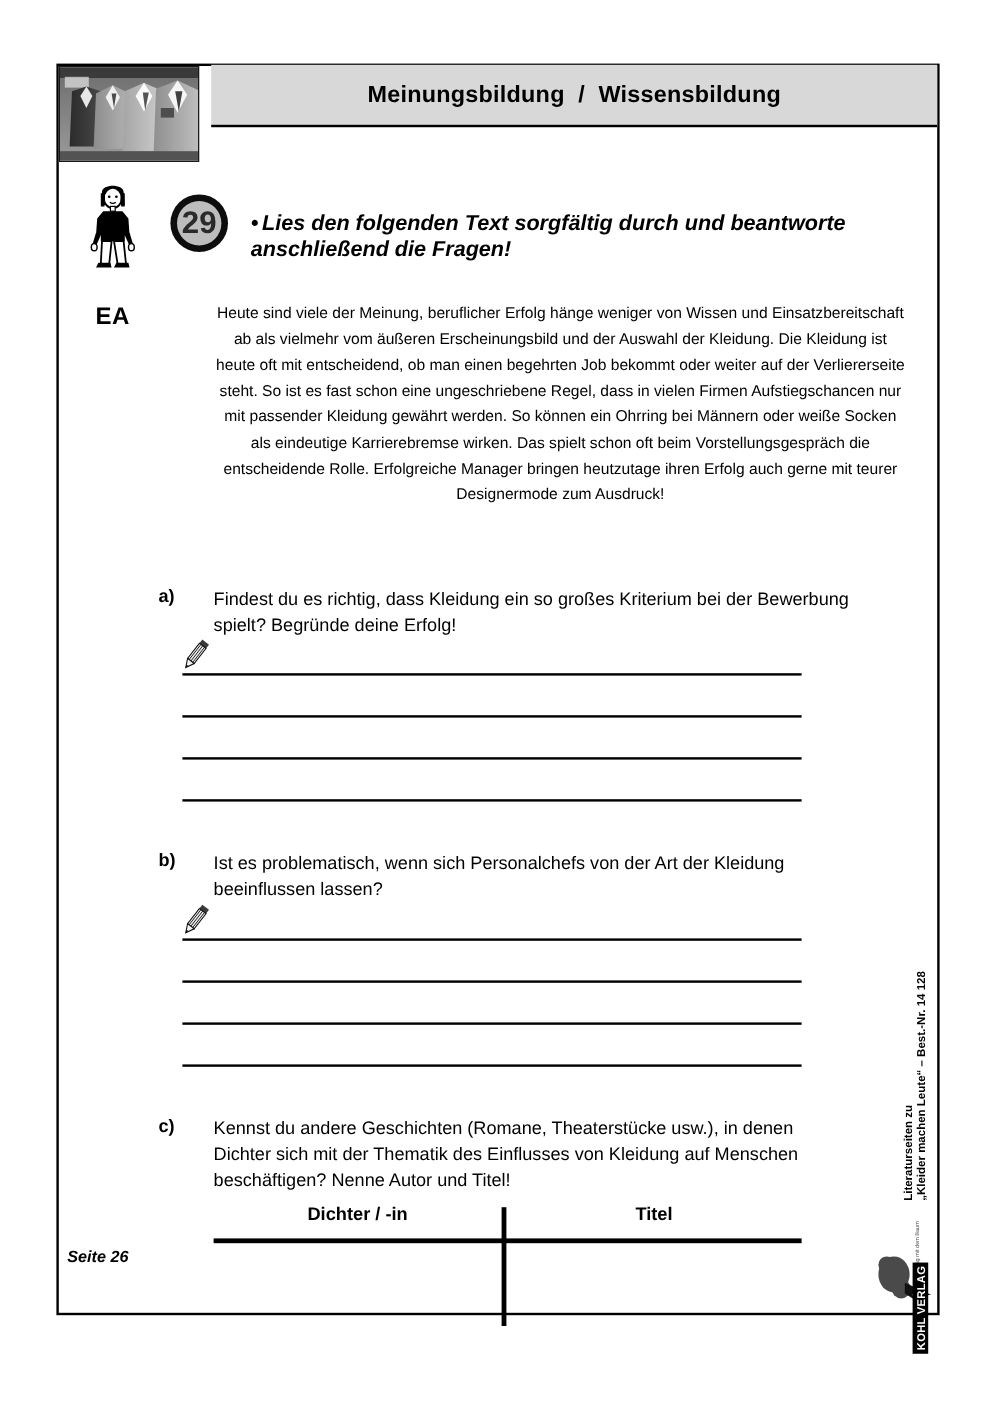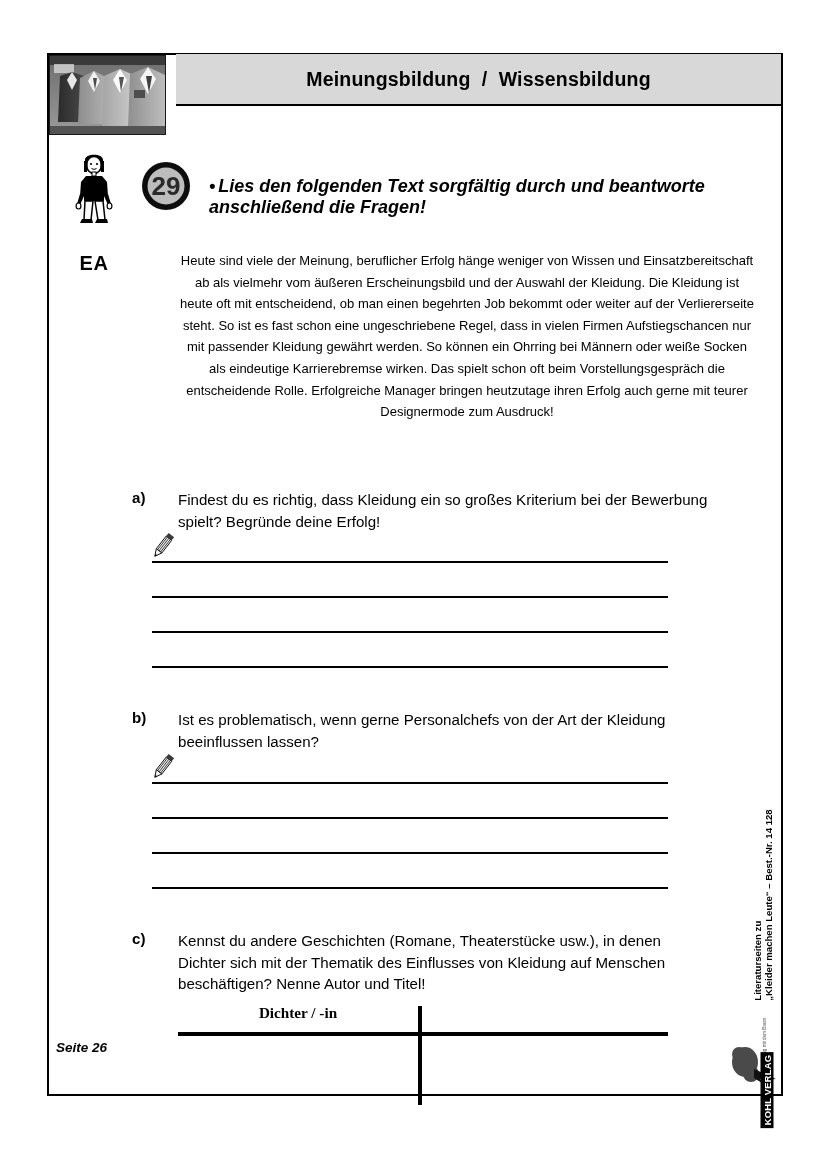--- a/index.html
+++ b/index.html
@@ -186,21 +186,21 @@
     height: 99px;
     background: #000;
   }
   .ctable .th {
     position: absolute;
     top: 4px;
     font-size: 15.2px;
     font-weight: bold;
     text-align: center;
   }
-  .ctable .th-left  { left: 0;    width: 240px; font-family: Liberation Serif, serif; }
+  .ctable .th-left  { left: 0;    width: 240px; }
   .ctable .th-right { left: 244px; width: 246px; }
 
   
   .side-credit {
     position: absolute;
     left: 752px;
     top: 790px;
     width: 22px;
     height: 230px;
   }
@@ -393,21 +393,21 @@
     </g>
   </svg>
   <div class="wline" style="top:31px;"></div>
   <div class="wline" style="top:66px;"></div>
   <div class="wline" style="top:101px;"></div>
   <div class="wline" style="top:136px;"></div>
 </div>
 
 <div class="q" style="top:709px;">
   <span class="q-letter">b)</span>
-  <span class="q-text">Ist es problematisch, wenn gerne Personalchefs von der Art der Kleidung beeinflussen lassen?</span>
+  <span class="q-text">Ist es problematisch, wenn sich Personalchefs von der Art der Kleidung beeinflussen lassen?</span>
 </div>
 <div class="lines" style="top:751px; height:145px;">
   <svg class="pencil" style="top:0;" viewBox="0 0 26 30">
     <g transform="rotate(38 13 15)">
       <rect x="10" y="2" width="7" height="4" fill="#3a3a3a"></rect>
       <rect x="10" y="6" width="7" height="16" fill="#e8e8e8" stroke="#111" stroke-width="0.9"></rect>
       <line x1="11.6" y1="6" x2="11.6" y2="22" stroke="#111" stroke-width="0.7"></line>
       <line x1="13.5" y1="6" x2="13.5" y2="22" stroke="#111" stroke-width="0.7"></line>
       <line x1="15.4" y1="6" x2="15.4" y2="22" stroke="#111" stroke-width="0.7"></line>
       <path d="M10 22 L17 22 L13.5 29 Z" fill="#f2f2f2" stroke="#111" stroke-width="0.9"></path>
@@ -420,20 +420,21 @@
   <div class="wline" style="top:136px;"></div>
 </div>
 
 <div class="q" style="top:930px;">
   <span class="q-letter">c)</span>
   <span class="q-text">Kennst du andere Geschichten (Romane, Theaterstücke usw.), in denen Dichter sich mit der Thematik des Einflusses von Kleidung auf Menschen beschäftigen? Nenne Autor und Titel!</span>
 </div>
 
 <div class="ctable">
   <div class="th th-left">Dichter / -in</div>
+  <div class="th th-right">Titel</div>
   <div class="hrule"></div>
   <div class="vrule"></div>
 </div>
 
 <div class="side-credit">
   <div class="vtext">
     <span>Literaturseiten zu</span>
     <span class="l2">„Kleider machen Leute“   –   Best.-Nr. 14 128</span>
   </div>
 </div>

